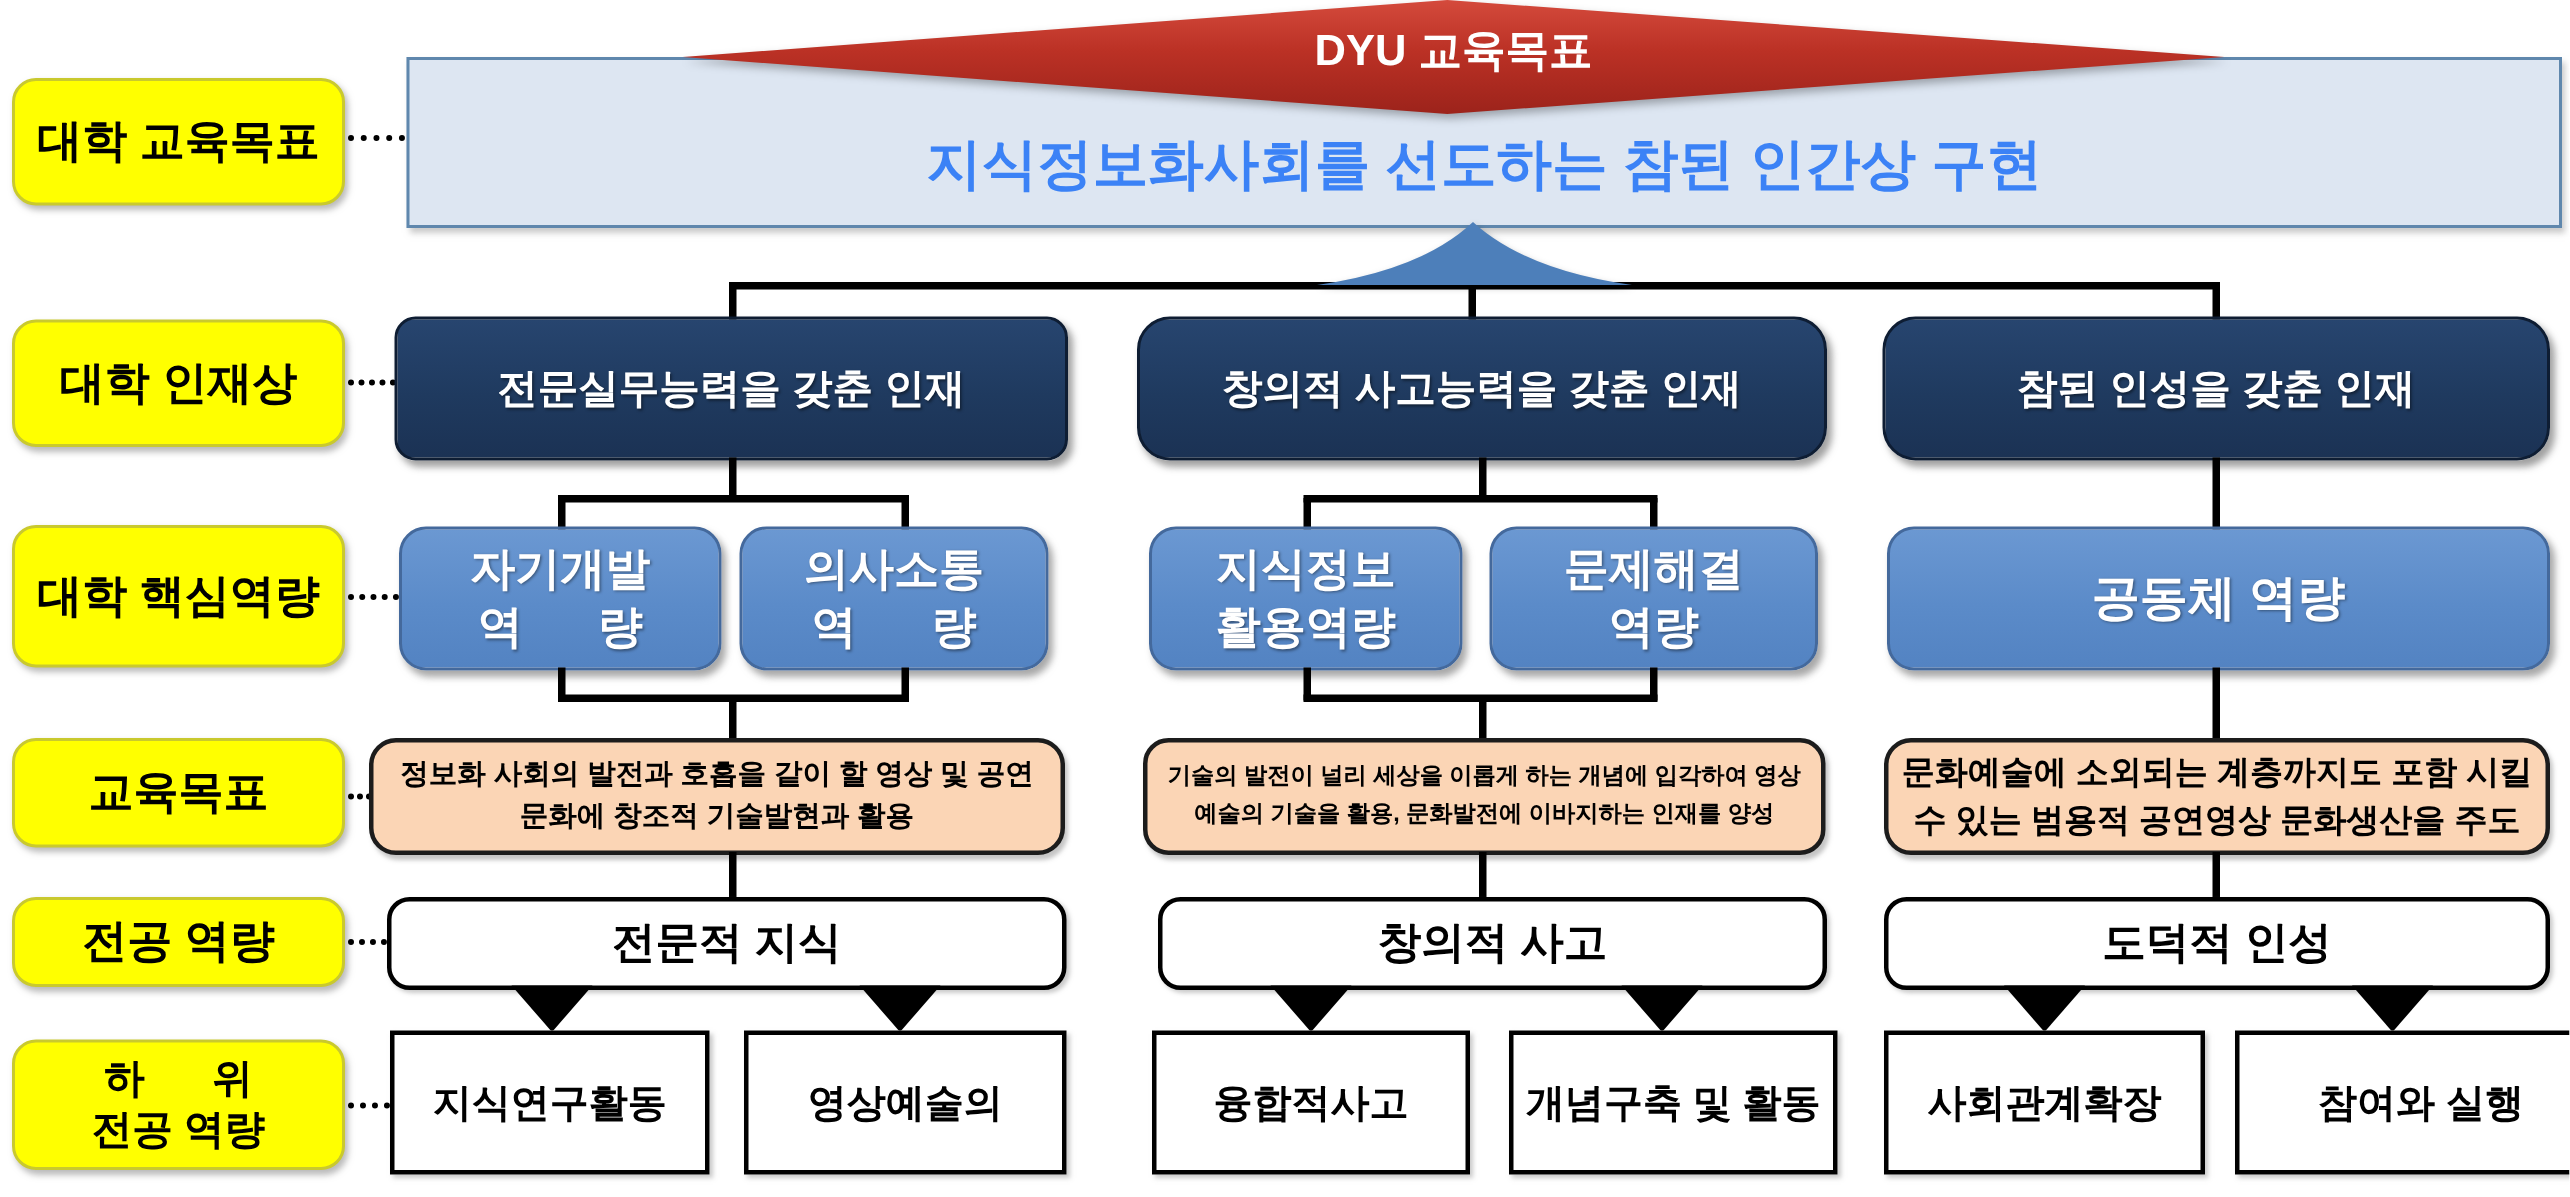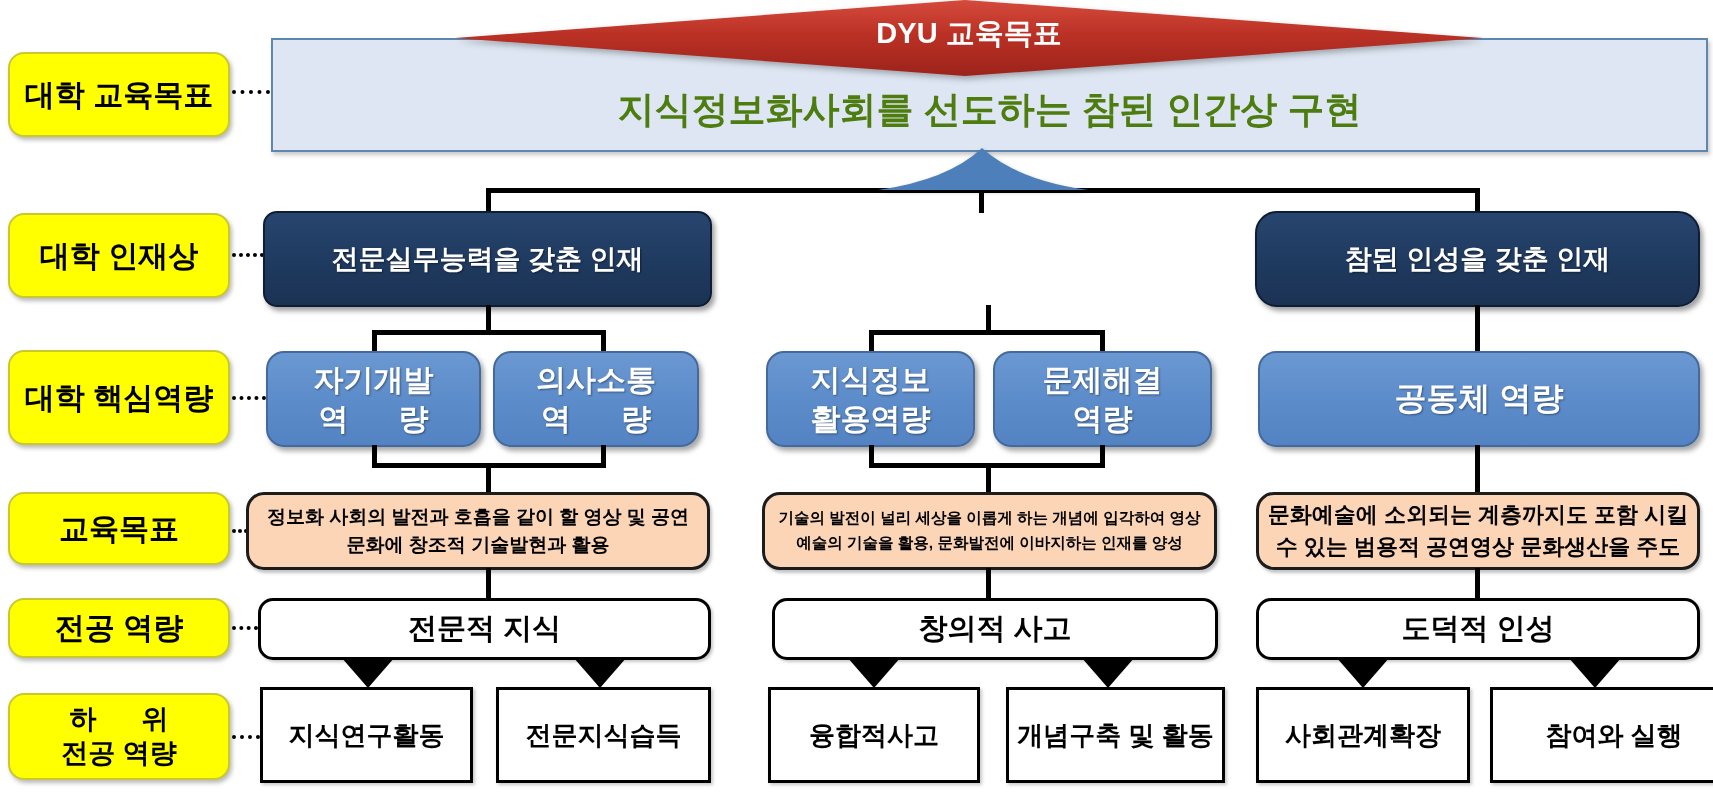--- a/index.html
+++ b/index.html
@@ -23,21 +23,21 @@
   #ylabel5{top:598px;height:60px;}
   #ylabel6{top:693px;height:87px;font-size:27px;}
 
   .dotline{height:0;border-top:4px dotted #000;}
 
   
   #goalbox{
     left:271px;top:38px;width:1437px;height:114px;background:#dde6f2;border:2px solid #5f87ad;
     box-shadow:2px 3px 4px rgba(150,150,150,.5);
   }
-  #goaltext{left:271px;top:70px;width:1437px;height:80px;font-weight:bold;font-size:37px;color:#4d7c0f;}
+  #goaltext{left:271px;top:70px;width:1437px;height:80px;font-weight:bold;font-size:37px;color:#3b82f6;}
   #diamond{
     left:455px;top:0px;width:1028px;height:76px;
     background:linear-gradient(180deg,#d44a3c 0%,#bb3125 45%,#9c231b 100%);
     clip-path:polygon(0% 50%,49.6% 0%,100% 50%,49.6% 100%);
   }
   #diamondwrap{left:455px;top:0px;width:1028px;height:76px;filter:drop-shadow(2px 3px 3px rgba(0,0,0,.3));}
   #bannertext{left:455px;top:4px;width:1028px;height:60px;color:#fff;font-weight:bold;font-size:29px;}
 
   
   .line{background:#000;}
@@ -65,21 +65,21 @@
   #blue22{left:993px;width:219px;}
   #blue3{left:1258px;width:442px;font-size:32px;}
 
   
   .peach{
     top:492px;height:78px;background:#fbd5b5;border:3px solid #1c1c1c;border-radius:18px;
     font-weight:bold;color:#000;box-shadow:2px 3px 3px rgba(140,140,140,.5);
     word-break:break-all;line-height:1.45;
   }
   #peach1{left:246px;width:464px;font-size:19px;padding:2px 12px;}
-  #peach2{left:762px;width:455px;font-size:15.5px;padding:2px 10px;line-height:1.6;}
+  #peach2{left:762px;width:455px;font-size:15.5px;padding:2px 10px;line-height:1.6;border-radius:17px;}
   #peach3{left:1256px;width:444px;font-size:22px;padding:2px 8px;}
 
   
   .wround{
     top:598px;height:62px;background:#fff;border:3px solid #000;border-radius:15px;
     font-weight:bold;font-size:29px;color:#000;box-shadow:2px 2px 3px rgba(150,150,150,.5);
   }
   #wround1{left:258px;width:453px;}
   #wround2{left:772px;width:446px;}
   #wround3{left:1256px;width:444px;}
@@ -135,20 +135,21 @@
   <div class="abs line" style="left:486px;top:188px;width:994px;height:5px;"></div>
   <div class="abs line" style="left:486px;top:188px;width:5px;height:25px;"></div>
   <div class="abs line" style="left:979px;top:188px;width:5px;height:25px;"></div>
   <div class="abs line" style="left:1475px;top:188px;width:5px;height:25px;"></div>
 
   <svg class="abs" id="uparrow" viewBox="0 0 250 46">
     <path d="M122 2 Q88 34 18 44 L228 44 Q157 34 122 2 Z" fill="#4d7fba"></path>
   </svg>
 
   <div class="abs flexc navy" id="navy1">전문실무능력을 갖춘 인재</div>
+  <div class="abs flexc navy" id="navy2">창의적 사고능력을 갖춘 인재</div>
   <div class="abs flexc navy" id="navy3">참된 인성을 갖춘 인재</div>
 
   <div class="abs line" style="left:486px;top:305px;width:5px;height:27px;"></div>
   <div class="abs line" style="left:372px;top:330px;width:234px;height:5px;"></div>
   <div class="abs line" style="left:372px;top:332px;width:5px;height:21px;"></div>
   <div class="abs line" style="left:601px;top:332px;width:5px;height:21px;"></div>
 
   <div class="abs line" style="left:986px;top:305px;width:5px;height:27px;"></div>
   <div class="abs line" style="left:869px;top:330px;width:236px;height:5px;"></div>
   <div class="abs line" style="left:869px;top:332px;width:5px;height:21px;"></div>
@@ -191,19 +192,19 @@
   <div class="abs flexc wround" id="wround3">도덕적 인성</div>
 
   <div class="abs tri" style="left:341px;"></div>
   <div class="abs tri" style="left:573px;"></div>
   <div class="abs tri" style="left:847px;"></div>
   <div class="abs tri" style="left:1081px;"></div>
   <div class="abs tri" style="left:1336px;"></div>
   <div class="abs tri" style="left:1568px;"></div>
 
   <div class="abs flexc wsq" id="sq11">지식연구활동</div>
-  <div class="abs flexc wsq" id="sq12">전문지식습득</div>
+  <div class="abs flexc wsq" id="sq12">영상예술의</div>
   <div class="abs flexc wsq" id="sq21">융합적사고</div>
   <div class="abs flexc wsq" id="sq22">개념구축 및 활동</div>
   <div class="abs flexc wsq" id="sq31">사회관계확장</div>
   <div class="abs flexc wsq" id="sq32">참여와 실행</div>
 
 </div>
 
 </body></html>

